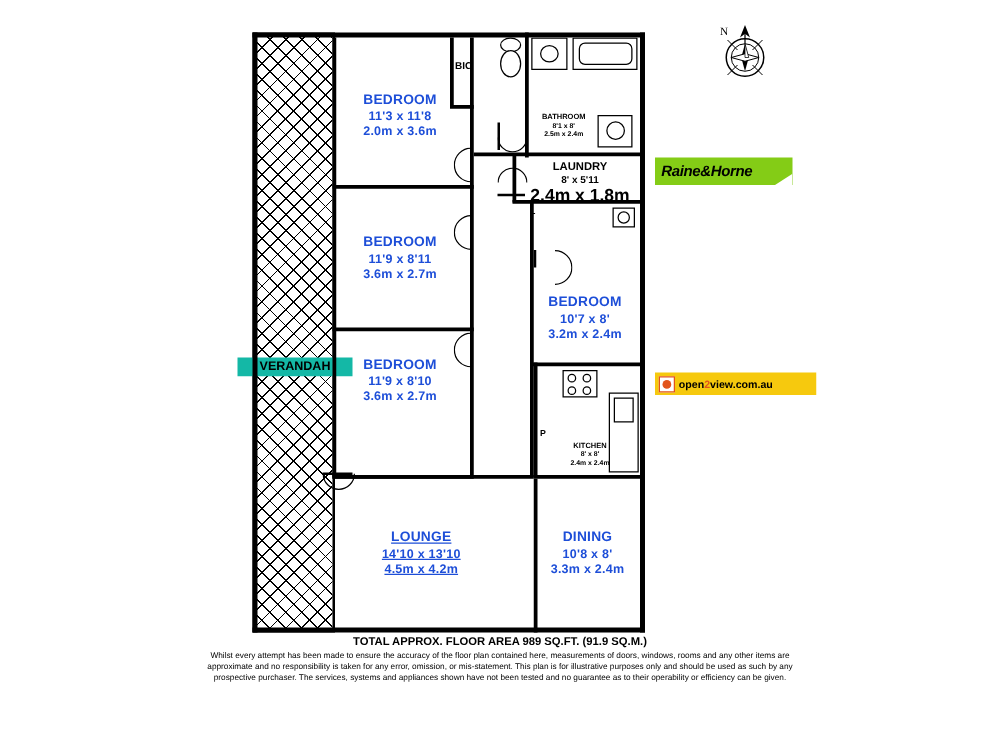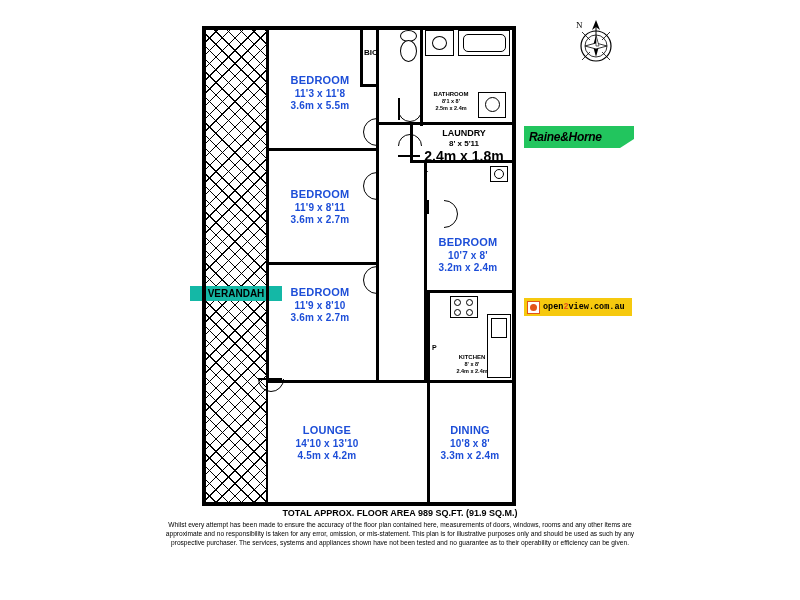--- a/index.html
+++ b/index.html
@@ -89,21 +89,21 @@
 
   
   .fix { position: absolute; border: 1px solid #000; box-sizing: border-box; background: #fff; }
   .fix-round { border-radius: 50%; }
 
   
   #rh-logo {
     position: absolute;
     left: 524px; top: 126px;
     width: 110px; height: 22px;
-    background: #22c55e;
+    background: #84cc16;
     border: 0;
   }
   #rh-logo .rh-text {
     position: absolute;
     left: 5px; top: 4px;
     font-size: 12px;
     font-weight: bold;
     font-style: italic;
     color: #000;
     letter-spacing: -0.3px;
@@ -112,28 +112,27 @@
     position: absolute;
     right: 0; bottom: 0;
     width: 14px; height: 9px;
     background: #fff;
     clip-path: polygon(0 100%, 100% 100%, 100% 0);
   }
 
   #o2v-logo {
     position: absolute;
     left: 524px; top: 298px;
-    width: 108px; height: 18px;
+    width: 129px; height: 18px;
     background: #f6c90e;
     display: flex;
     align-items: center;
     gap: 3px;
     padding-left: 3px;
     box-sizing: border-box;
-    font-family: Liberation Mono, monospace;
   }
   #o2v-logo .o2v-mark {
     width: 13px; height: 13px;
     background: #fff;
     border: 1px solid #e2541b;
     box-sizing: border-box;
     position: relative;
   }
   #o2v-logo .o2v-mark:after {
     content: "";
@@ -265,42 +264,42 @@
   <div class="fix fix-round" style="left:466px; top:299px; width:7px; height:7px;"></div>
   <div class="fix fix-round" style="left:454px; top:309px; width:7px; height:7px;"></div>
   <div class="fix fix-round" style="left:466px; top:309px; width:7px; height:7px;"></div>
 
   <div class="fix" style="left:487px; top:314px; width:24px; height:64px;"></div>
   <div class="fix" style="left:491px; top:318px; width:16px; height:20px;"></div>
 
   <div class="roomlabel" style="left:262px; top:74px; width:116px;">
     <div class="nm">BEDROOM</div>
     <div class="d1">11'3 x 11'8</div>
-    <div class="d2">3.6m x 5.5m</div>
+    <div class="d2">2.0m x 3.6m</div>
   </div>
 
   <div class="roomlabel" style="left:262px; top:188px; width:116px;">
     <div class="nm">BEDROOM</div>
     <div class="d1">11'9 x 8'11</div>
     <div class="d2">3.6m x 2.7m</div>
   </div>
 
   <div class="roomlabel" style="left:262px; top:286px; width:116px;">
     <div class="nm">BEDROOM</div>
     <div class="d1">11'9 x 8'10</div>
     <div class="d2">3.6m x 2.7m</div>
   </div>
 
   <div class="roomlabel" style="left:420px; top:236px; width:96px;">
     <div class="nm">BEDROOM</div>
     <div class="d1">10'7 x 8'</div>
     <div class="d2">3.2m x 2.4m</div>
   </div>
 
-  <div class="roomlabel" style="left:272px; top:424px; width:110px;">
+  <div class="roomlabel" style="left:282px; top:424px; width:110px;text-decoration:underline;">
     <div class="nm">LOUNGE</div>
     <div class="d1">14'10 x 13'10</div>
     <div class="d2">4.5m x 4.2m</div>
   </div>
 
   <div class="roomlabel" style="left:424px; top:424px; width:92px;">
     <div class="nm">DINING</div>
     <div class="d1">10'8 x 8'</div>
     <div class="d2">3.3m x 2.4m</div>
   </div>

